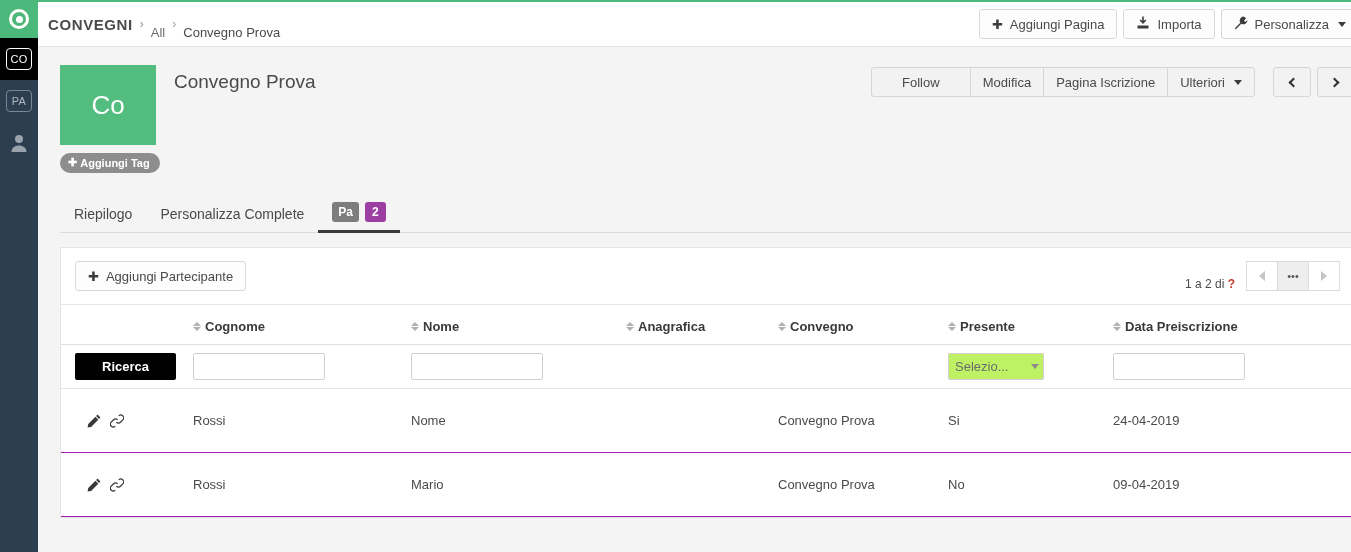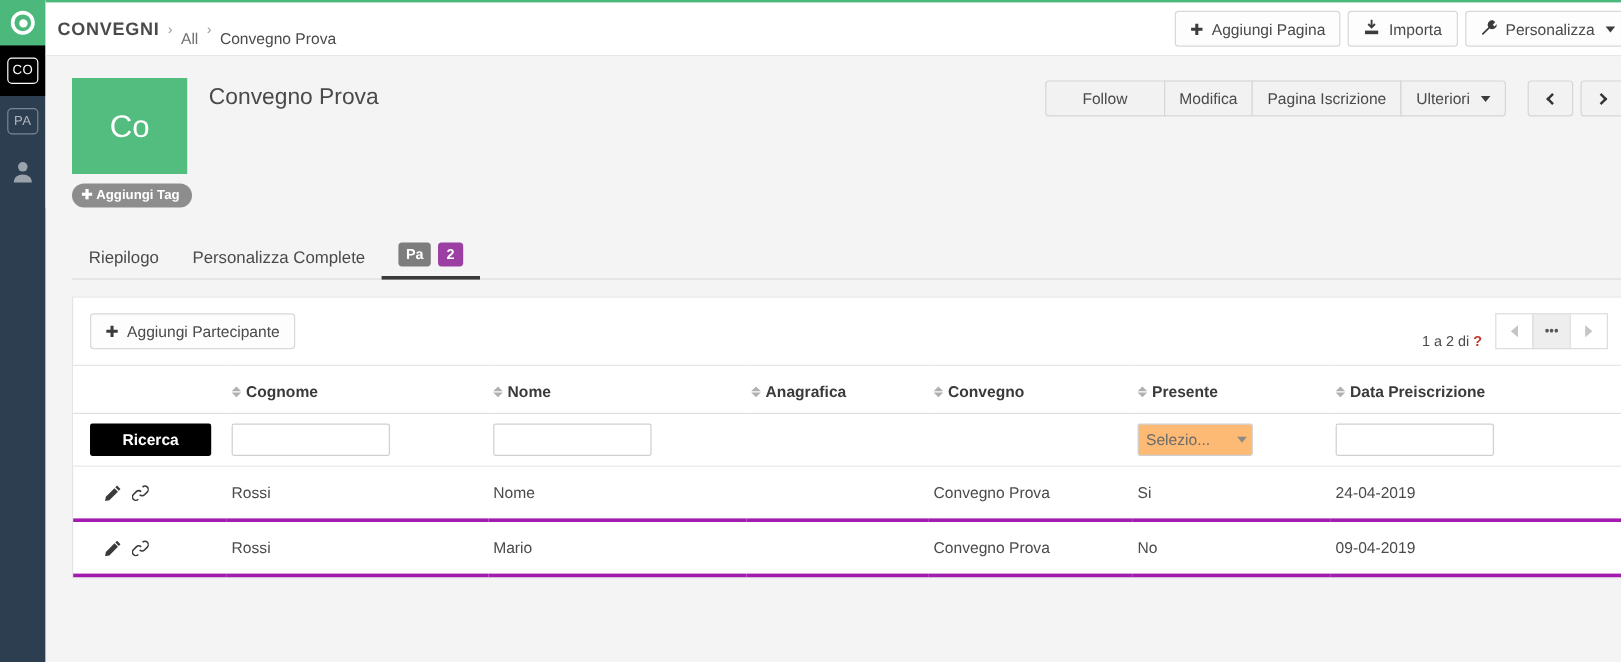--- a/index.html
+++ b/index.html
@@ -244,34 +244,34 @@
     border: 1px solid #cfcfcf; border-radius: 2px;
     padding: 0 6px; font-size: 13px;
     font-family: "Liberation Sans", sans-serif;
     background: #fff; color: #4a4a4a;
   }
   .tselect {
     height: 27px; width: 96px;
     border: 1px solid #cfcfcf; border-radius: 2px;
     padding: 0 4px 0 6px; font-size: 13px;
     font-family: "Liberation Sans", sans-serif;
-    background: #fdba74; color: #6b6b6b;
+    background: #bef264; color: #6b6b6b;
     display: flex; align-items: center; justify-content: space-between;
     cursor: pointer;
   }
   .tselect .c {
     width: 0; height: 0;
     border-left: 4px solid transparent;
     border-right: 4px solid transparent;
     border-top: 5px solid #8a8a8a;
   }
   table.grid td.cell {
-    padding: 14px 4px;
+    padding: 24px 4px;
     font-size: 13px; color: #4a4a4a;
-    border-bottom: 3px solid #a21caf;
+    border-bottom: 1px solid #a21caf;
   }
   .rowicons { display: flex; align-items: center; gap: 9px; padding-left: 22px; }
   .rowicons svg { display: block; cursor: pointer; }
 </style>
 </head>
 <body>
 
 <div class="app">
 
   <div class="rail">

